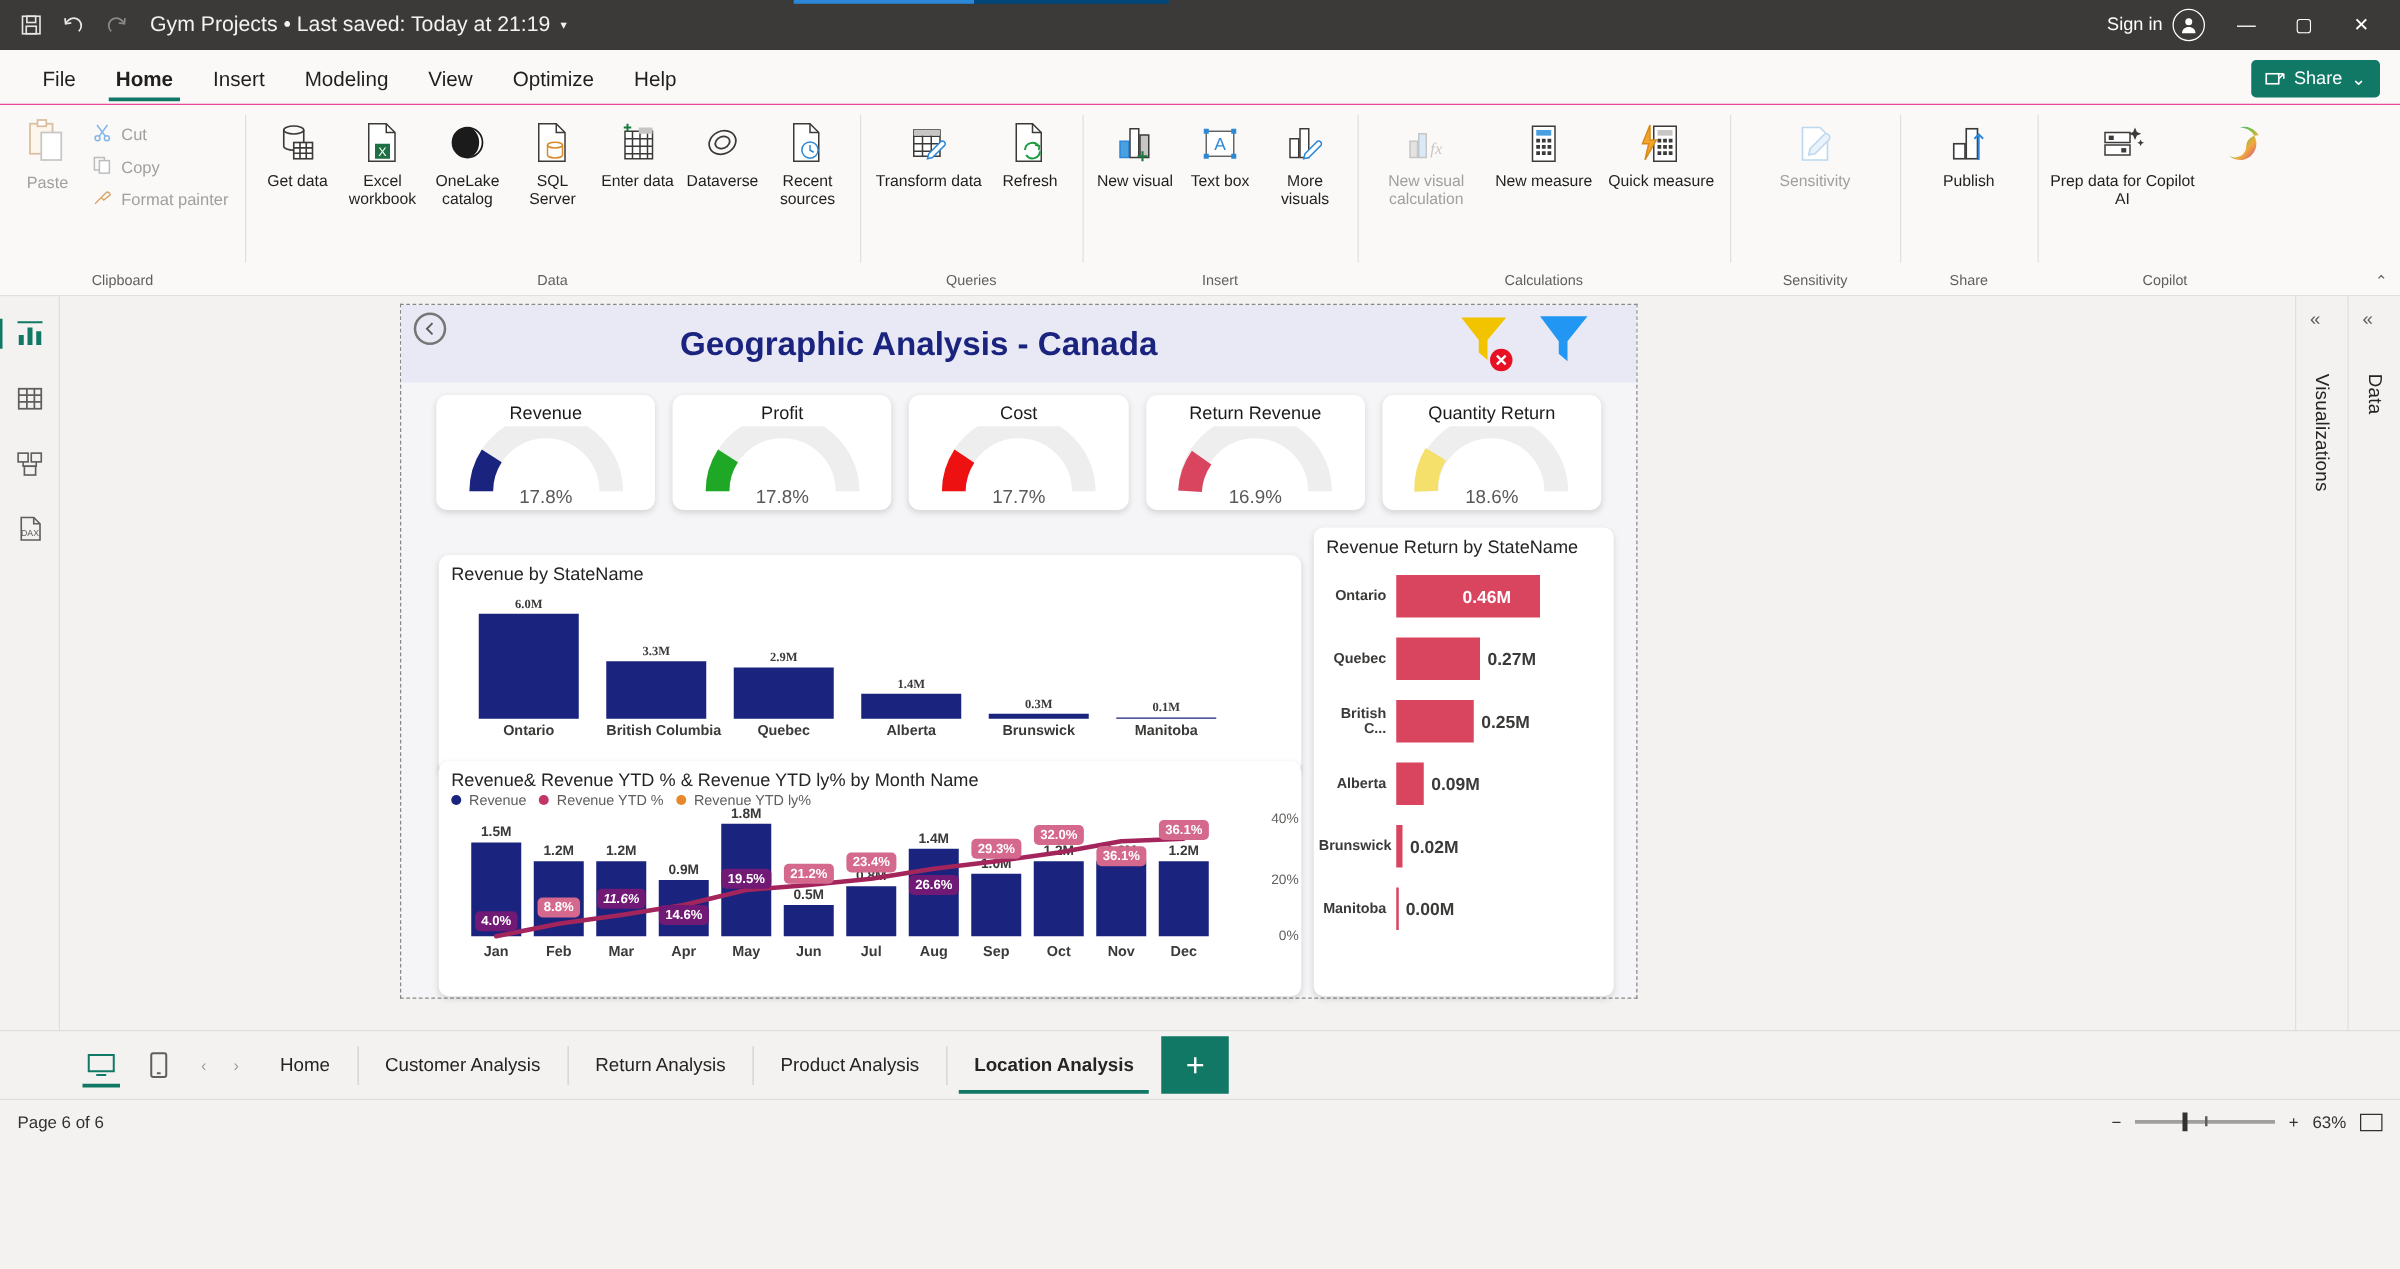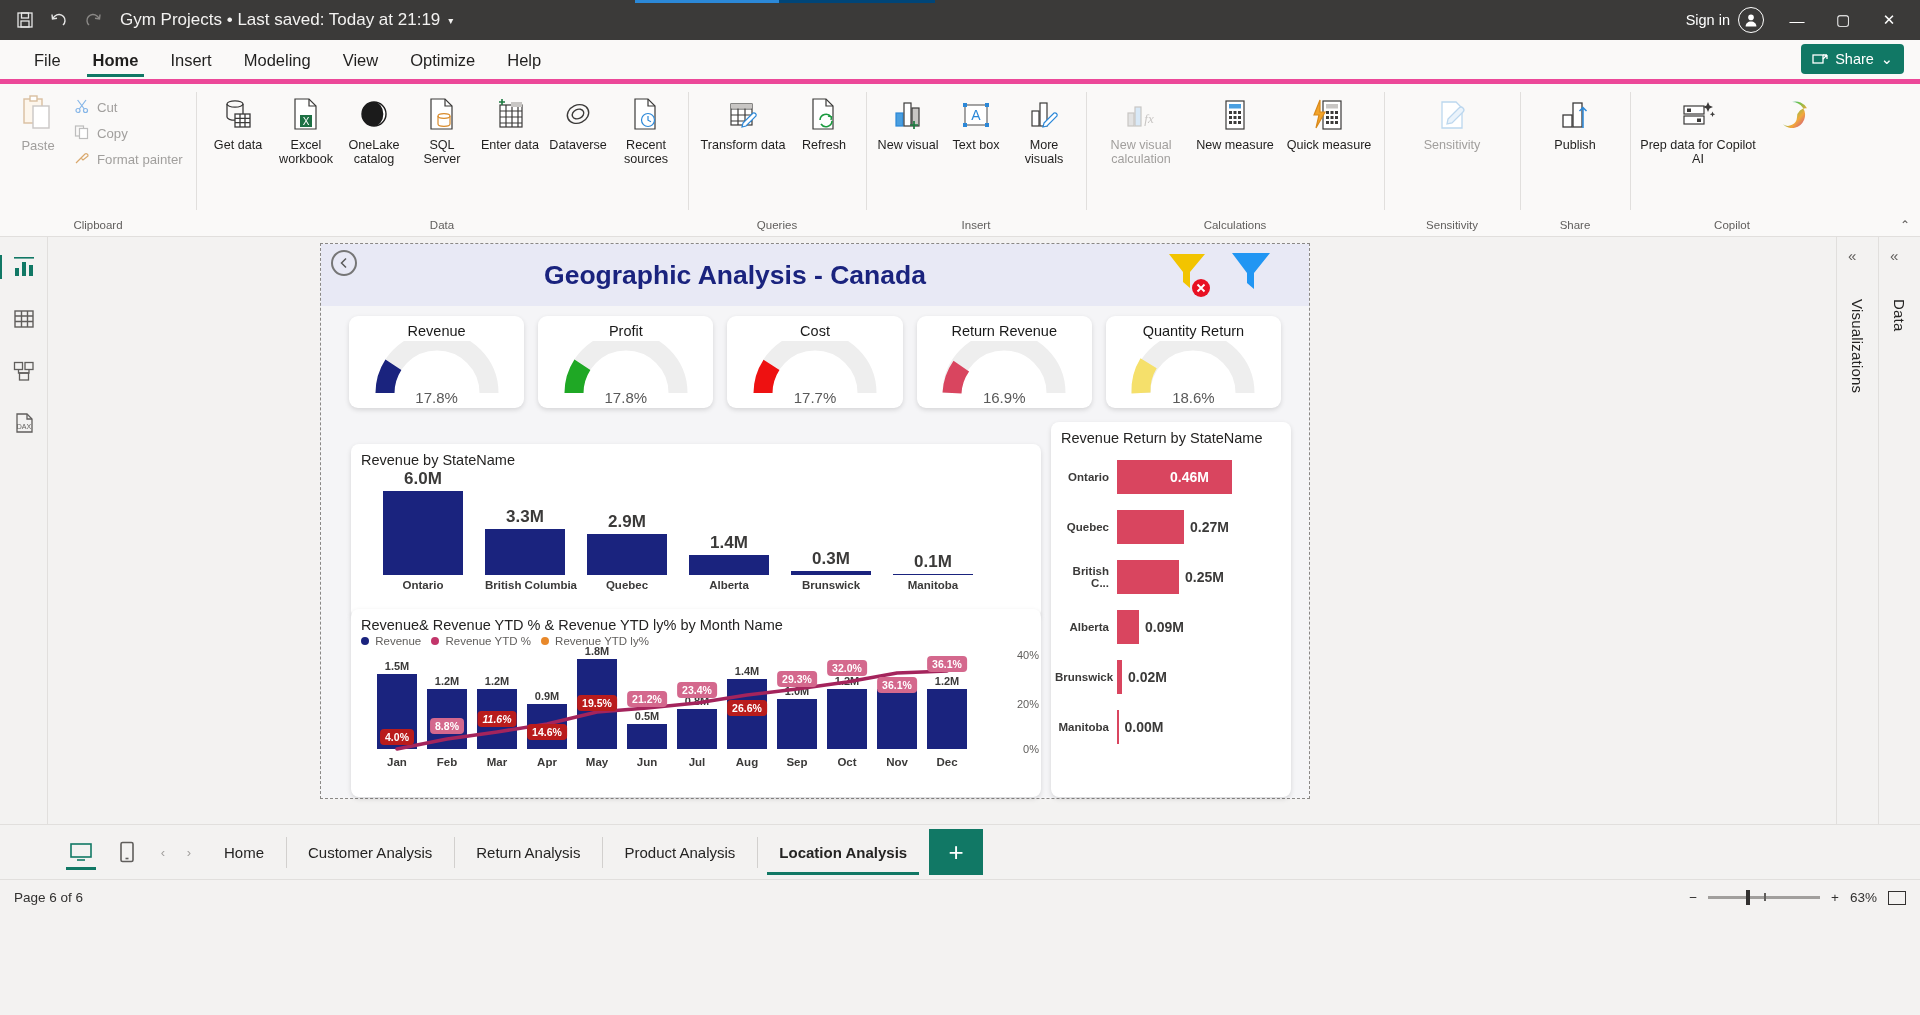--- a/index.html
+++ b/index.html
@@ -32,21 +32,21 @@
   }
   .wbtn { width: 46px; height: 40px; display: flex; align-items: center; justify-content: center; font-size: 15px; color:#fff;}
   .tb-accent {
     position: absolute; top: 0; left: 635px; width: 300px; height: 3px;
     background: linear-gradient(to right,#2b88d8 0 48%, #004578 48% 100%);
   }
 
   
   .ribbon-tabs {
     height: 44px; background: #faf9f8; display: flex; align-items: flex-end;
-    padding-left: 18px; position: relative; border-bottom: 5px solid #ec4899;
+    padding-left: 18px; position: relative; border-bottom: 1px solid #ec4899;
   }
   .rtab {
     padding: 6px 16px 9px; font-size: 16.5px; color: #201f1e; position: relative; cursor: default;
   }
   .rtab.active { font-weight: bold; }
   .rtab.active::after {
     content:""; position: absolute; left: 14%; right: 14%; bottom: 2px; height: 3px; background: #117865;
   }
   .share-btn {
     position: absolute; right: 16px; bottom: 5px; background: #117865; color: #fff;
@@ -127,41 +127,41 @@
   .vcard {
     position: absolute; background: #fff; border-radius: 8px; box-shadow: 0 2px 5px rgba(0,0,0,.13);
   }
   .v-title { font-size: 14.5px; color: #252423; padding: 8px 10px 0; }
   #bar-state { left: 30px; top: 178px; width: 690px; height: 175px; margin-top: 22px; }
   #ret-state { left: 730px; top: 178px; width: 240px; height: 375px; }
   #combo     { left: 30px; top: 365px; width: 690px; height: 188px; }
 
   .barchart { position: relative; height: 125px; margin: 4px 8px 0 22px; }
   .bcol { position: absolute; bottom: 22px; width: 80px; text-align: center; }
-  .bcol .bval { font-size: 17px; font-weight: bold; color: #3b3a39; margin-bottom: 2px; }
+  .bcol .bval { font-size: 10px; font-weight: bold; color: #3b3a39; margin-bottom: 2px; font-family: Liberation Serif, serif; }
   .bcol .brect { background: #1a237e; width: 100%; }
   .bcol .bcat { position: absolute; left:0; right:0; top: 100%; margin-top: 4px; font-size: 11.5px; font-weight: bold; color: #3b3a39; white-space: nowrap;}
 
   .hbars { padding: 6px 8px 0 4px; }
   .hrow { display: flex; align-items: center; height: 50px; }
   .hcat { width: 62px; text-align: right; font-size: 11.5px; font-weight: bold; color: #3b3a39; padding-right: 8px;}
   .hbar { background: #d9455f; height: 34px; }
   .hval { font-size: 14px; font-weight: bold; color: #3b3a39; padding-left: 6px; white-space: nowrap;}
   .hval.inside { color: #fff; margin-left: -62px; padding-left:0; }
 
   .legend { display: flex; gap: 10px; padding: 2px 10px 0; font-size: 11.5px; color: #605e5c;}
   .legend span.dot { width: 8px; height: 8px; border-radius: 50%; display: inline-block; margin-right: 3px;}
 
   .combo-plot { position: relative; height: 118px; margin: 4px 30px 0 22px; }
   .ccol { position: absolute; bottom: 20px; width: 40px; text-align: center; }
   .ccol .cval { position: absolute; bottom: 100%; left: 0; right: 0; font-size: 11px; font-weight: bold; color: #3b3a39; margin-bottom: 2px; }
   .ccol .crect { background: #1a237e; width: 100%; }
   .ccol .ccat { position: absolute; left:0; right:0; top: 100%; margin-top: 7px; font-size: 11.5px; font-weight: bold; color: #3b3a39;}
   .pct-badge {
-    position: absolute; background: #b91c1c; color: #fff; font-size: 10.5px; font-weight: bold;
+    position: absolute; background: #701a75; color: #fff; font-size: 10.5px; font-weight: bold;
     padding: 2px 5px; border-radius: 4px; transform: translateX(-50%); white-space: nowrap;
   }
   .pct-badge.light { background: #d4688d; }
   .yax { position: absolute; right: -28px; font-size: 11px; color: #605e5c; }
 
   
   .rightpanes { display: flex; }
   .pane {
     width: 42px; background: #f3f2f1; border-left: 1px solid #e1dfdd; position: relative;
   }

